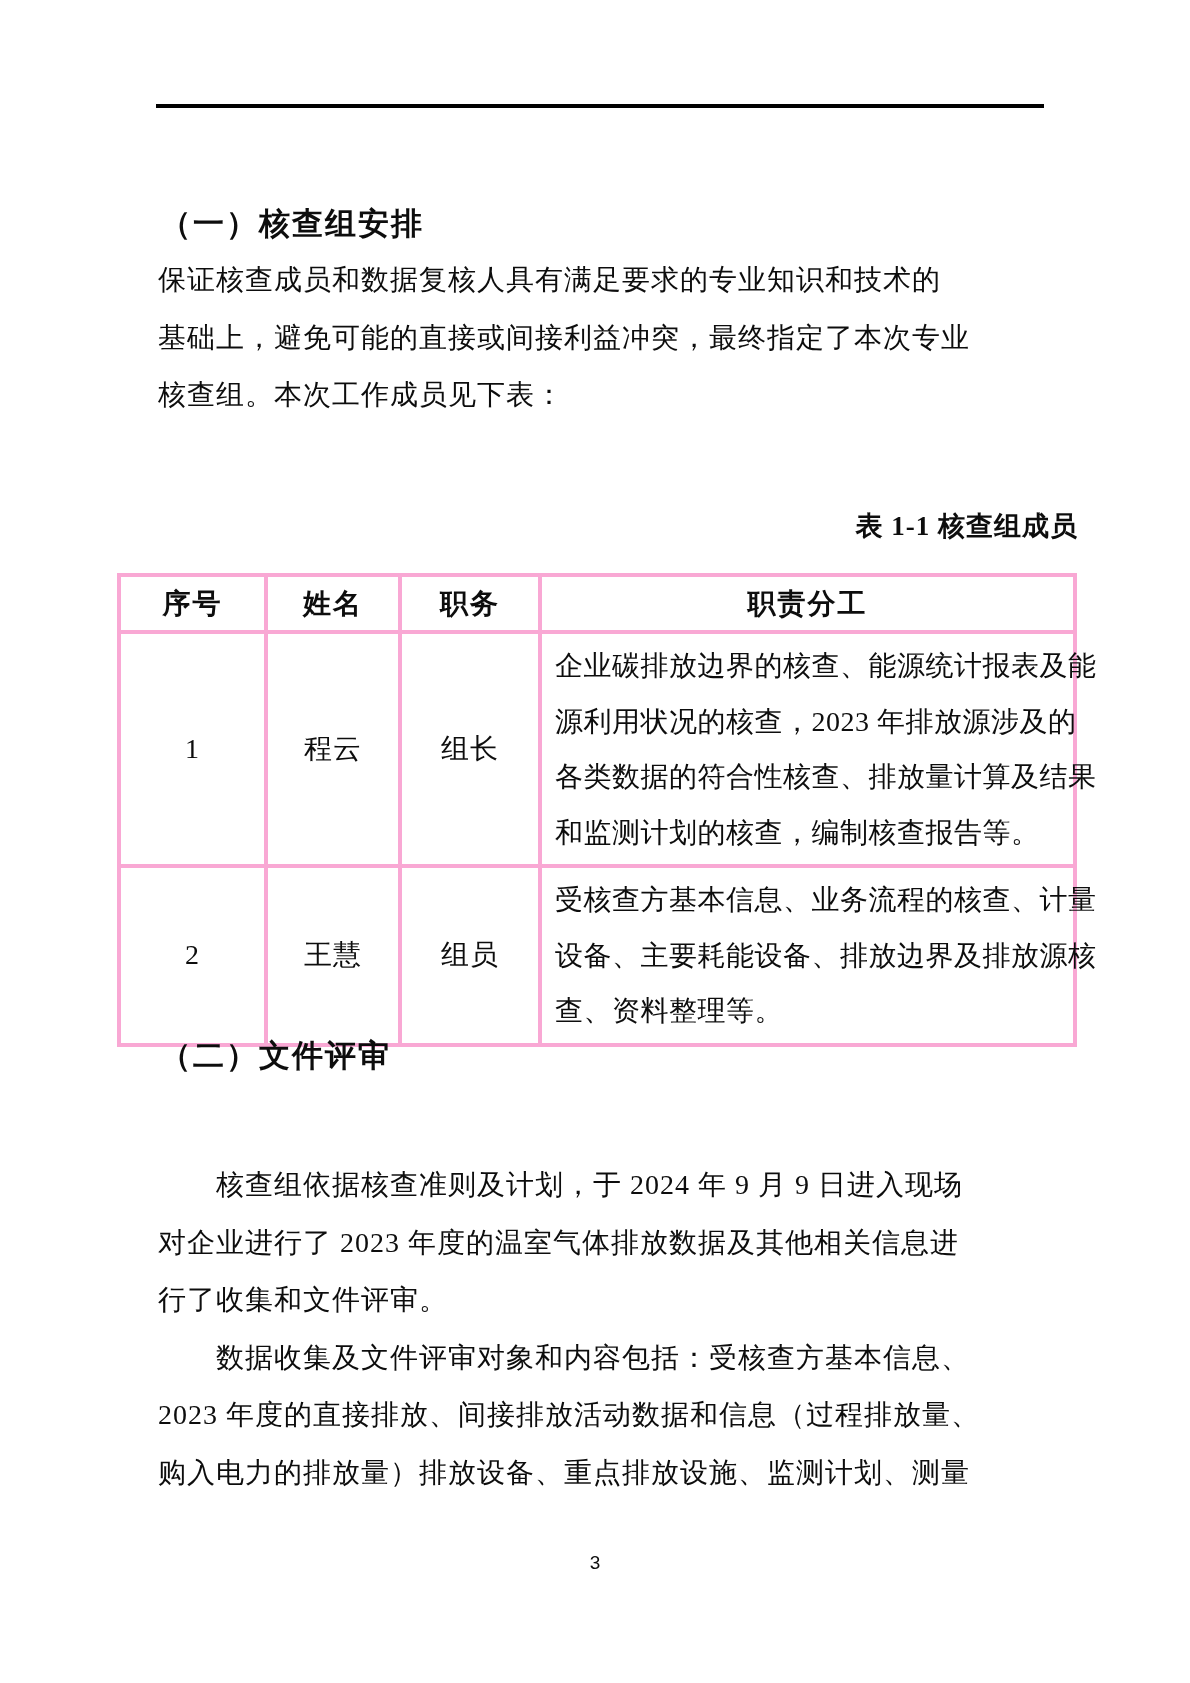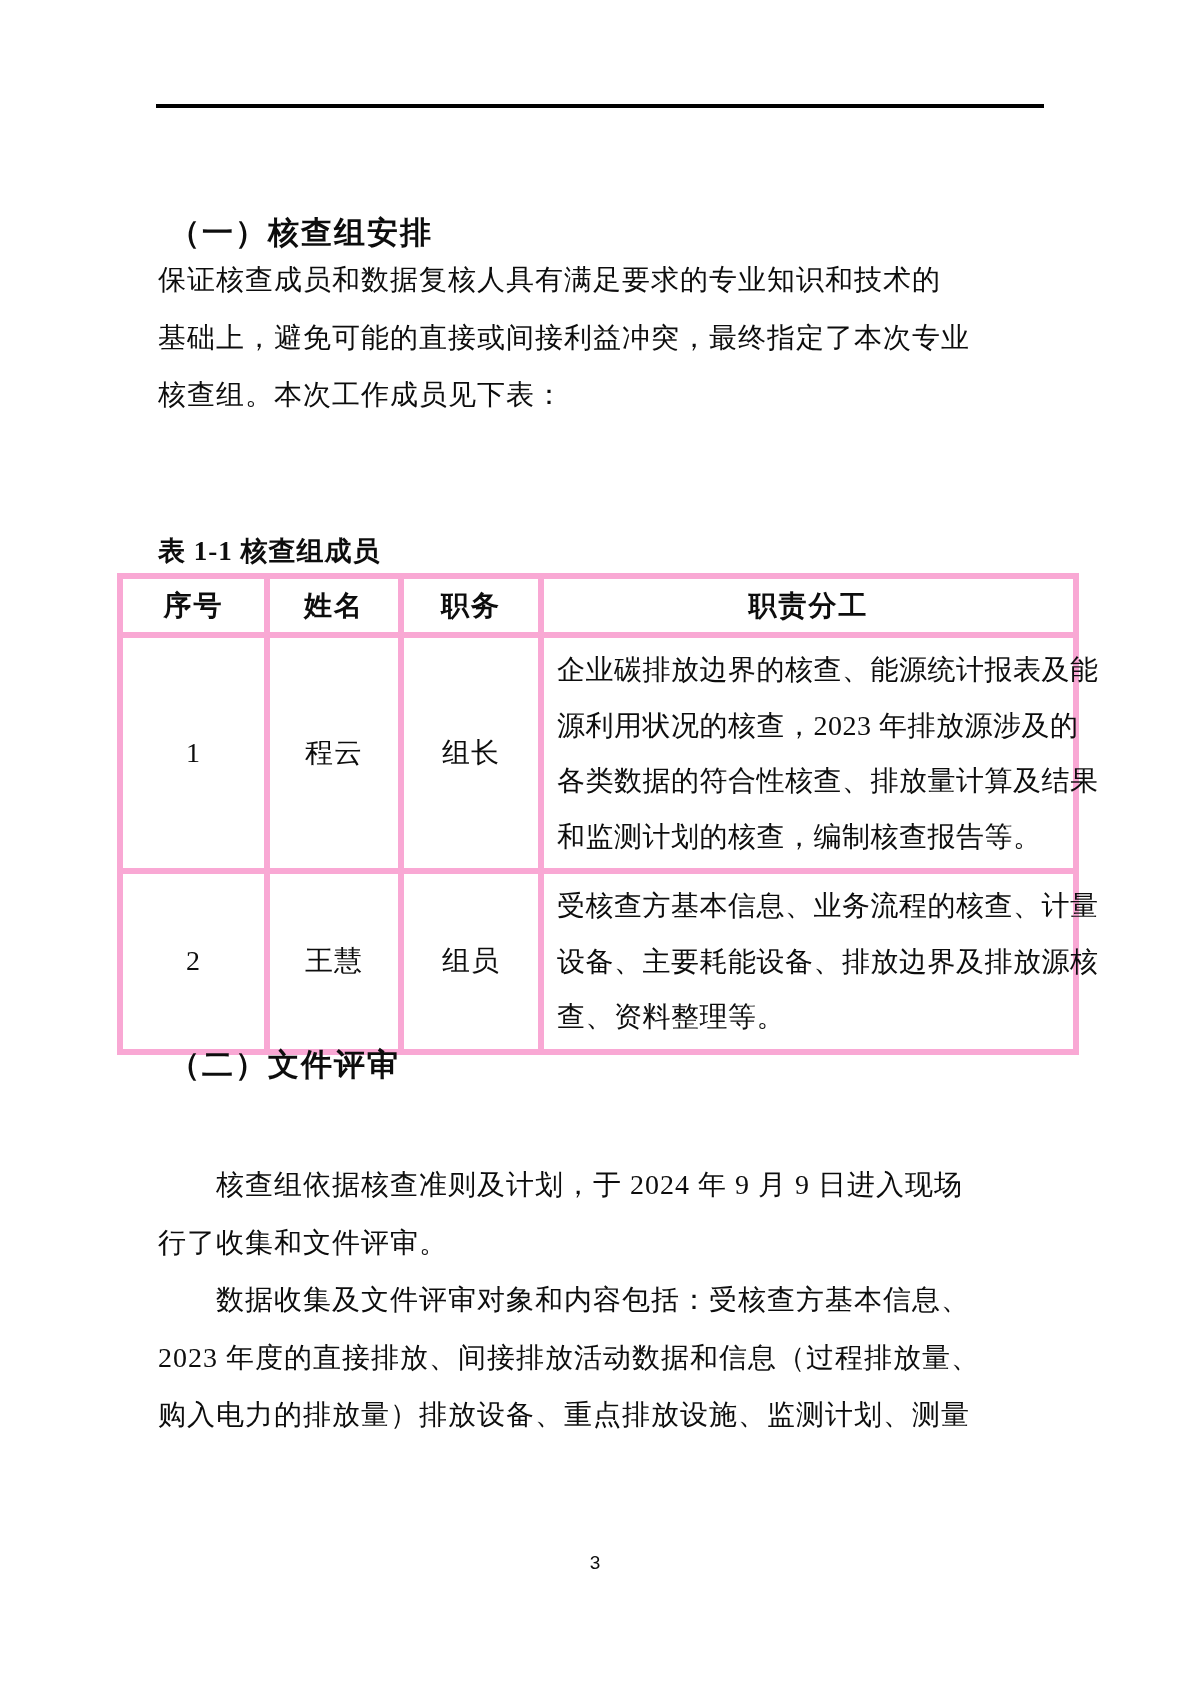--- a/index.html
+++ b/index.html
@@ -17,21 +17,21 @@
     position: absolute;
     left: 156px;
     top: 104px;
     width: 888px;
     height: 4px;
     background: #000000;
   }
   .sec-heading {
     position: absolute;
     left: 156px;
-    margin: 13px;
+    margin: 4px;
     font-size: 31px;
     font-weight: bold;
     letter-spacing: 2px;
     line-height: 44px;
     white-space: nowrap;
   }
   #heading-1 { top: 198px; }
   #heading-2 { top: 1030px; }
   .para-block {
     position: absolute;
@@ -43,43 +43,43 @@
   #para-2 { top: 1156px; }
   .text-line {
     height: 57.5px;
     line-height: 57.5px;
     letter-spacing: 1px;
     white-space: nowrap;
   }
   .text-line.indent { padding-left: 58px; }
   .table-caption {
     position: absolute;
-    top: 530px;
+    top: 505px;
     left: 158px;
     width: 920px;
-    text-align: left;
+    text-align: right;
     font-size: 27px;
     font-weight: bold;
     letter-spacing: 1px;
     line-height: 42px;
   }
   table.team-table {
     position: absolute;
     left: 117px;
     top: 573px;
     width: 956px;
     border-collapse: collapse;
     table-layout: fixed;
   }
   .team-table col.c-no   { width: 147px; }
   .team-table col.c-name { width: 134px; }
   .team-table col.c-role { width: 140px; }
   .team-table col.c-duty { width: 535px; }
   .team-table th, .team-table td {
-    border: 6px solid #f9a8d4;
+    border: 4px solid #f9a8d4;
     font-size: 28px;
     font-weight: normal;
     padding: 0;
   }
   .team-table thead th {
     height: 53px;
     font-weight: bold;
     text-align: center;
     vertical-align: middle;
     letter-spacing: 2px;
@@ -164,20 +164,21 @@
           <div class="duty-line">查、资料整理等。</div>
         </td>
       </tr>
     </tbody>
   </table>
 
   <h2 class="sec-heading" id="heading-2">（二）文件评审</h2>
 
   <div class="para-block" id="para-2">
     <div class="text-line indent">核查组依据核查准则及计划，于 2024 年 9 月 9 日进入现场</div>
+    <div class="text-line">对企业进行了 2023 年度的温室气体排放数据及其他相关信息进</div>
     <div class="text-line">行了收集和文件评审。</div>
     <div class="text-line indent">数据收集及文件评审对象和内容包括：受核查方基本信息、</div>
     <div class="text-line">2023 年度的直接排放、间接排放活动数据和信息（过程排放量、</div>
     <div class="text-line">购入电力的排放量）排放设备、重点排放设施、监测计划、测量</div>
   </div>
 
   <div class="page-number">3</div>
 
 </div>
 

